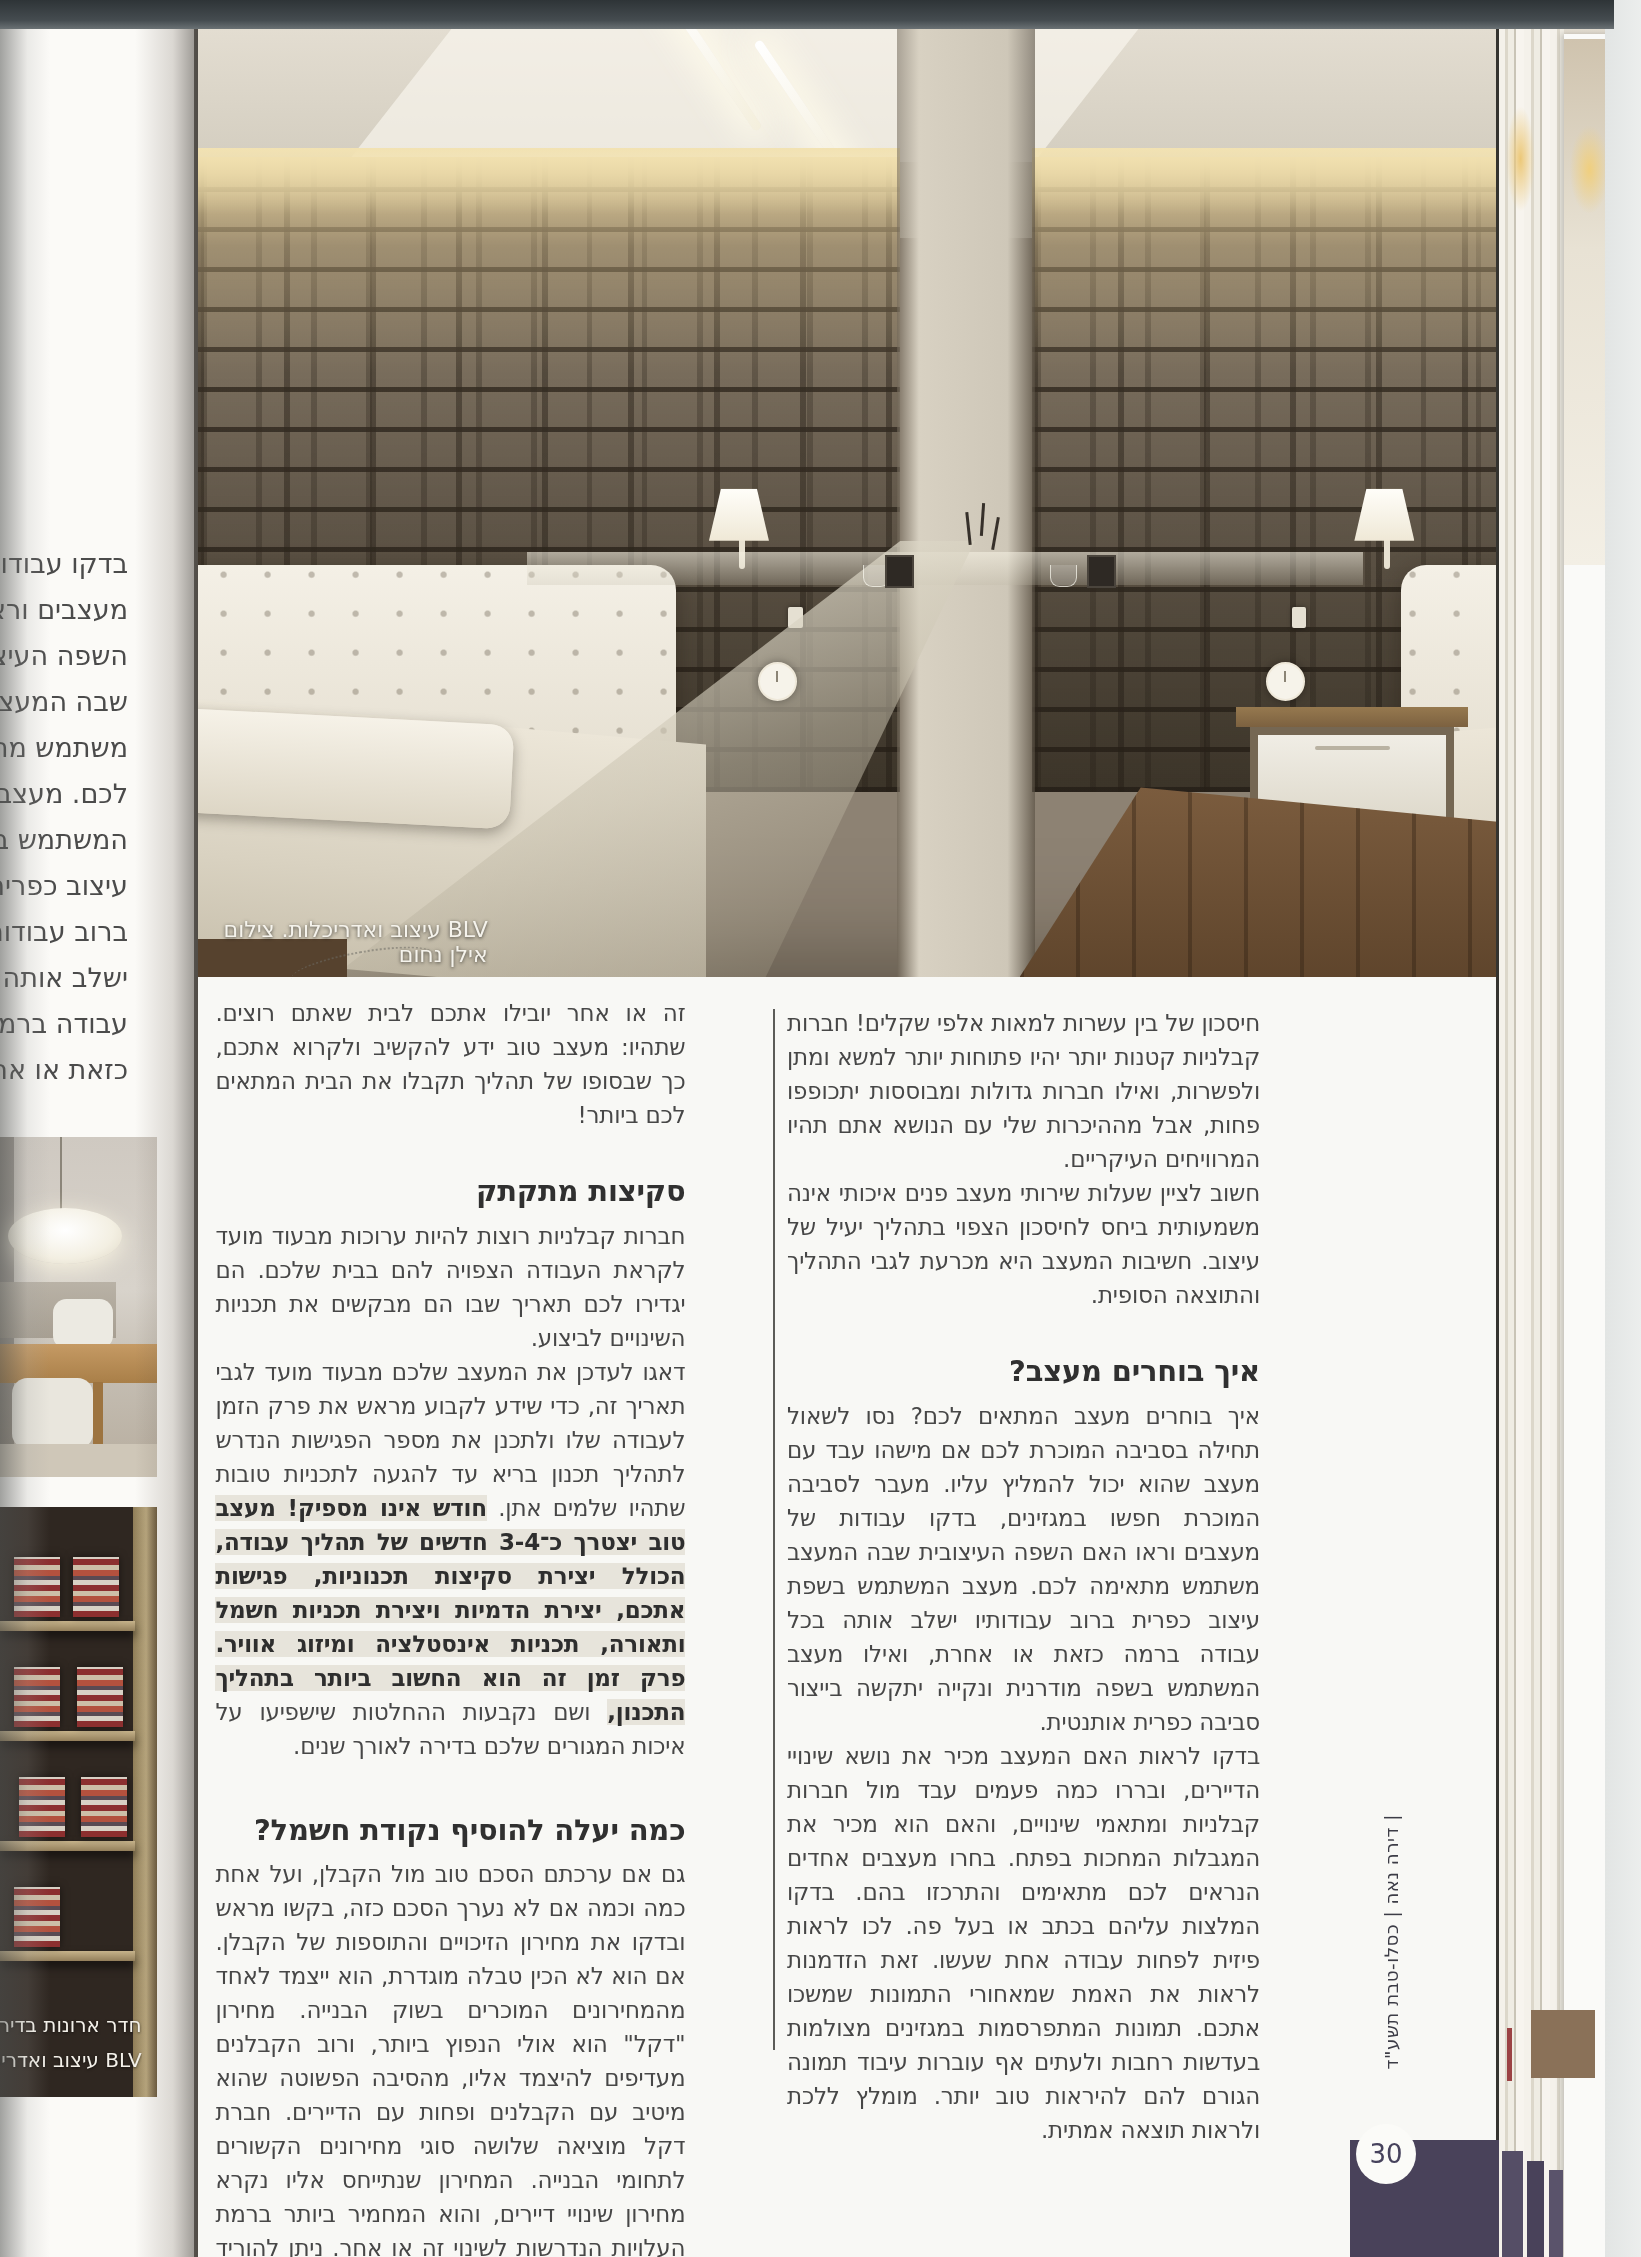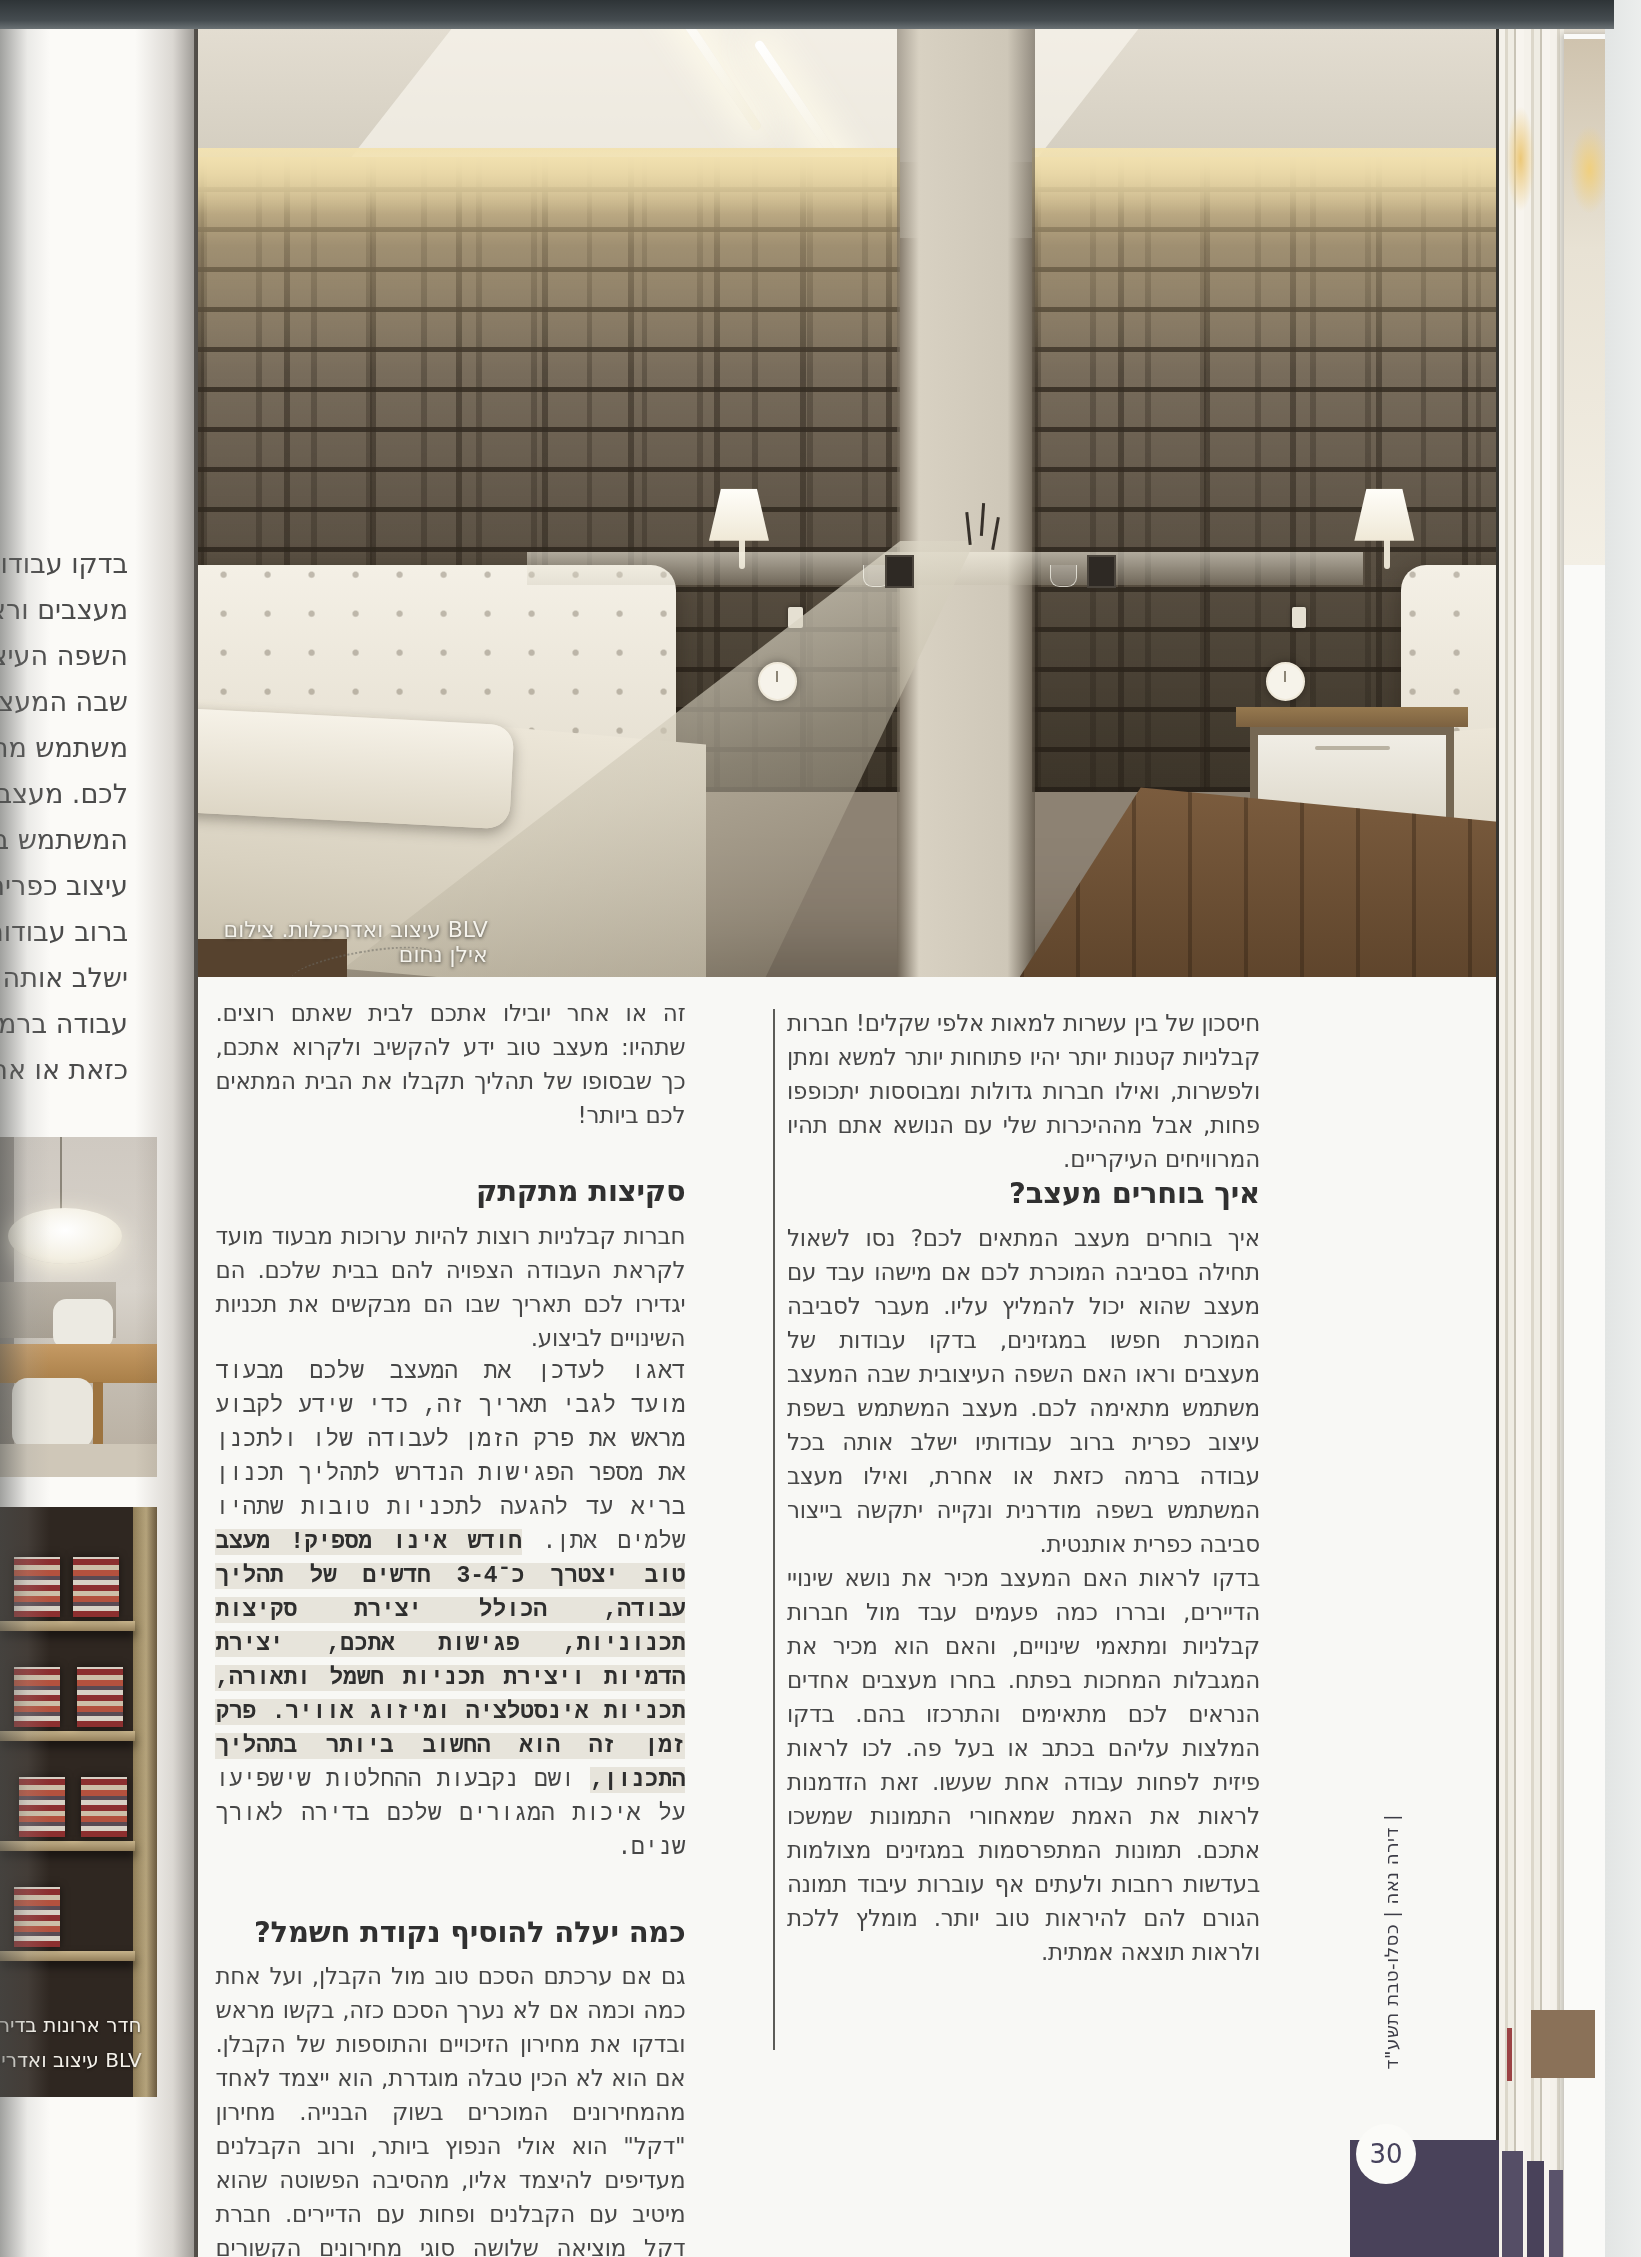--- a/index.html
+++ b/index.html
@@ -122,21 +122,21 @@
     border-radius:50%;transform:rotate(-10deg);}
 
   
   .col{direction:rtl;text-align:justify;color:#474747;font-size:23px;line-height:34px;
     letter-spacing:-0.2px;}
   .col p{margin:0;}
   .heading{font-weight:bold;color:#303030;font-size:29px;line-height:35px;margin:0 0 9.7px;}
   #left-col{left:17.4px;top:967px;width:470px;}
   #right-col{left:589px;top:977px;width:473px;}
   .gap-lg{margin-bottom:42px !important;}
-  .gap-md{margin-bottom:50px !important;font-family:Liberation Mono, monospace;}
+  .gap-md{margin-bottom:50px !important;}
   .hl{background:#e7e4db;font-weight:bold;color:#2e2e2e;}
   #column-divider{left:575px;top:980px;width:1.9px;height:1041px;background:#5c5c58;}
 
   
   #page-edges{left:1498px;top:29px;width:66px;height:2228px;
     background:repeating-linear-gradient(90deg,#f4f1ea 0 6.8px,#dcd7ca 6.8px 9.7px,#efece3 9.7px 16.4px,#c9c4b6 16.4px 18.3px,#f7f4ee 18.3px 26px);}
   #edge-dark-line{left:1496px;top:29px;width:2.9px;height:2228px;background:#34332f;}
   #edge-warm-speck{left:1506px;top:106px;width:29px;height:106px;
     background:radial-gradient(ellipse,#ecc878,rgba(236,200,120,0) 70%);}
   #edge-red-speck{left:1507px;top:2028px;width:4.8px;height:53px;background:#9b4244;}
@@ -280,20 +280,21 @@
       <p>חברות קבלניות רוצות להיות ערוכות מבעוד מועד לקראת העבודה הצפויה להם בבית שלכם. הם יגדירו לכם תאריך שבו הם מבקשים את תכניות השינויים לביצוע.</p>
       <p class="gap-md"><span>דאגו לעדכן את המעצב שלכם מבעוד מועד לגבי תאריך זה, כדי שידע לקבוע מראש את פרק הזמן לעבודה שלו ולתכנן את מספר הפגישות הנדרש לתהליך תכנון בריא עד להגעה לתכניות טובות שתהיו שלמים אתן. </span><span class="hl">חודש אינו מספיק! מעצב טוב יצטרך כ־3-4 חדשים של תהליך עבודה, הכולל יצירת סקיצות תכנוניות, פגישות אתכם, יצירת הדמיות ויצירת תכניות חשמל ותאורה, תכניות אינסטלציה ומיזוג אוויר. פרק זמן זה הוא החשוב ביותר בתהליך התכנון,</span><span> ושם נקבעות ההחלטות שישפיעו על איכות המגורים שלכם בדירה לאורך שנים.</span></p>
       <h2 class="heading">כמה יעלה להוסיף נקודת חשמל?</h2>
       <p>גם אם ערכתם הסכם טוב מול הקבלן, ועל אחת כמה וכמה אם לא נערך הסכם כזה, בקשו מראש ובדקו את מחירון הזיכויים והתוספות של הקבלן. אם הוא לא הכין טבלה מוגדרת, הוא ייצמד לאחד מהמחירונים המוכרים בשוק הבנייה. מחירון "דקל" הוא אולי הנפוץ ביותר, ורוב הקבלנים מעדיפים להיצמד אליו, מהסיבה הפשוטה שהוא מיטיב עם הקבלנים ופחות עם הדיירים. חברת דקל מוציאה שלושה סוגי מחירונים הקשורים לתחומי הבנייה. המחירון שנתייחס אליו נקרא מחירון שינויי דיירים, והוא המחמיר ביותר ברמת העלויות הנדרשות לשינוי זה או אחר. ניתן להוריד את המחירון בתשלום חד-פעמי</p>
     </div>
 
     <div class="abs" id="column-divider"></div>
 
     <div class="abs col" id="right-col">
       <p>חיסכון של בין עשרות למאות אלפי שקלים! חברות קבלניות קטנות יותר יהיו פתוחות יותר למשא ומתן ולפשרות, ואילו חברות גדולות ומבוססות יתכופפו פחות, אבל מההיכרות שלי עם הנושא אתם תהיו המרוויחים העיקריים.</p>
+      <p class="gap-lg">חשוב לציין שעלות שירותי מעצב פנים איכותי אינה משמעותית ביחס לחיסכון הצפוי בתהליך יעיל של עיצוב. חשיבות המעצב היא מכרעת לגבי התהליך והתוצאה הסופית.</p>
       <h2 class="heading">איך בוחרים מעצב?</h2>
       <p>איך בוחרים מעצב המתאים לכם? נסו לשאול תחילה בסביבה המוכרת לכם אם מישהו עבד עם מעצב שהוא יכול להמליץ עליו. מעבר לסביבה המוכרת חפשו במגזינים, בדקו עבודות של מעצבים וראו האם השפה העיצובית שבה המעצב משתמש מתאימה לכם. מעצב המשתמש בשפת עיצוב כפרית ברוב עבודותיו ישלב אותה בכל עבודה ברמה כזאת או אחרת, ואילו מעצב המשתמש בשפה מודרנית ונקייה יתקשה בייצור סביבה כפרית אותנטית.</p>
       <p>בדקו לראות האם המעצב מכיר את נושא שינויי הדיירים, ובררו כמה פעמים עבד מול חברות קבלניות ומתאמי שינויים, והאם הוא מכיר את המגבלות המחכות בפתח. בחרו מעצבים אחדים הנראים לכם מתאימים והתרכזו בהם. בדקו המלצות עליהם בכתב או בעל פה. לכו לראות פיזית לפחות עבודה אחת שעשו. זאת הזדמנות לראות את האמת שמאחורי התמונות שמשכו אתכם. תמונות המתפרסמות במגזינים מצולמות בעדשות רחבות ולעתים אף עוברות עיבוד תמונה הגורם להם להיראות טוב יותר. מומלץ ללכת ולראות תוצאה אמתית.</p>
     </div>
   </div>
 
   <div class="abs" id="page-edges"></div>
   <div class="abs" id="edge-dark-line"></div>
   <div class="abs" id="edge-warm-speck"></div>
   <div class="abs" id="edge-red-speck"></div>

